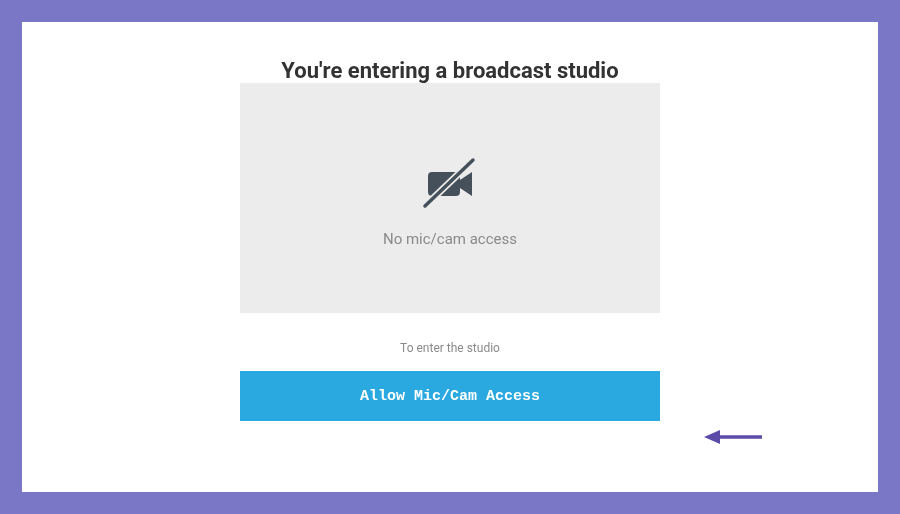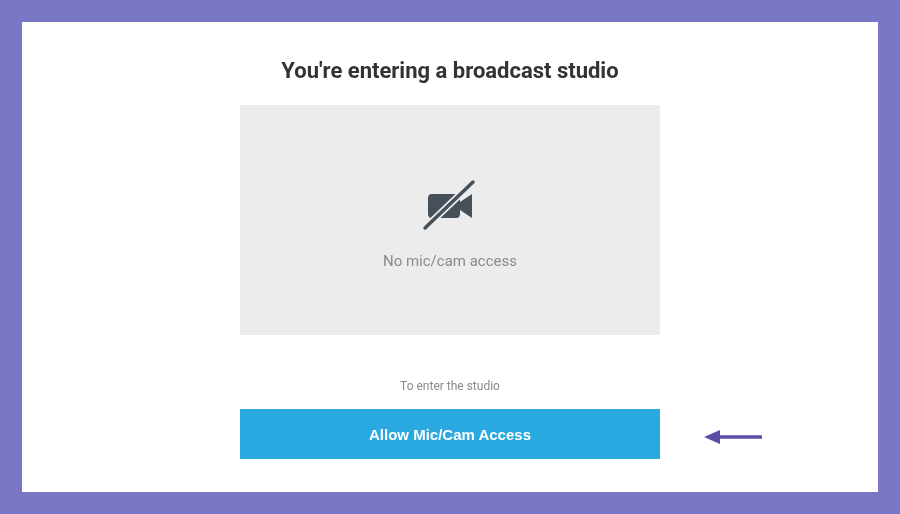--- a/index.html
+++ b/index.html
@@ -21,31 +21,30 @@
       height: 100%;
       padding: 36px 0 0 0;
       display: flex;
       flex-direction: column;
       align-items: center;
     }
     .title {
       font-size: 22px;
       font-weight: 700;
       color: #333333;
-      margin-bottom: 22px;
     }
     .preview-box {
       width: 420px;
       height: 230px;
       background: #ececec;
       display: flex;
       flex-direction: column;
       align-items: center;
       justify-content: center;
-      margin-bottom: 44px;
+      margin-bottom: 28px;
     }
     .camera-icon-wrap {
       width: 80px;
       height: 70px;
       display: flex;
       align-items: center;
       justify-content: center;
       margin-bottom: 12px;
     }
     .no-access-text {
@@ -59,21 +58,21 @@
     }
     .allow-button {
       width: 420px;
       height: 50px;
       background: #29a9e0;
       border: none;
       color: #ffffff;
       font-size: 15px;
       font-weight: 700;
       cursor: pointer;
-      font-family: Liberation Sans, sans-serif;
+      font-family: Liberation Mono, monospace;
     }
     .arrow {
       position: absolute;
       left: 704px;
       top: 427px;
       width: 58px;
       height: 20px;
       display: flex;
       align-items: center;
     }

